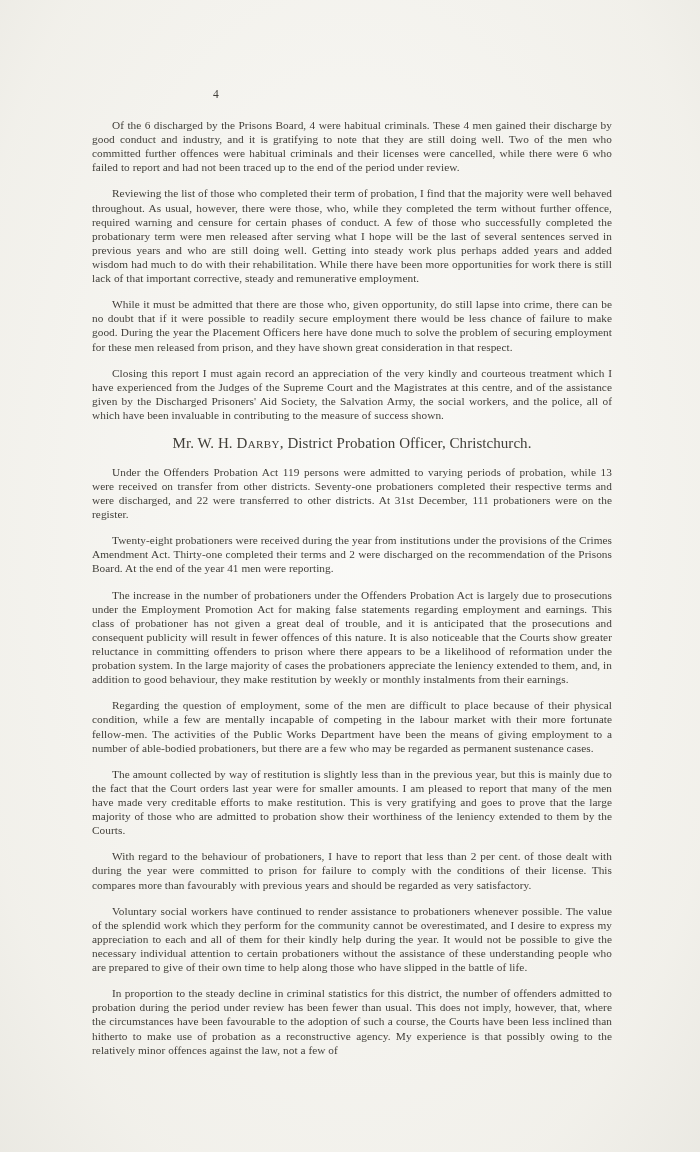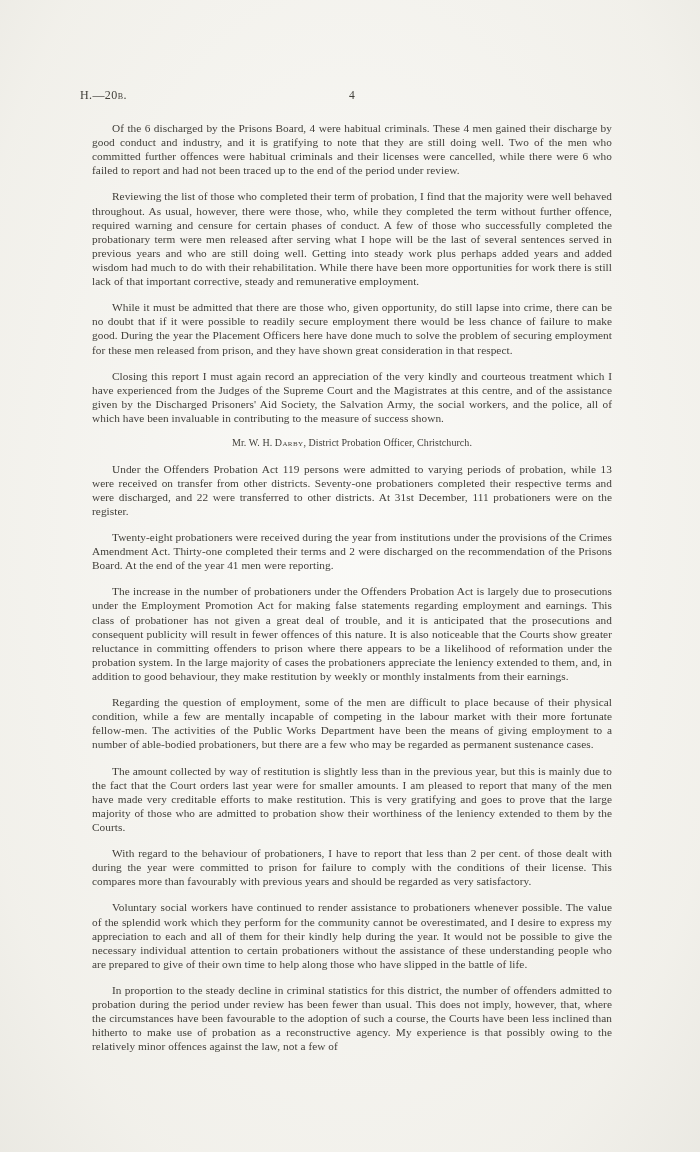--- a/index.html
+++ b/index.html
@@ -48,36 +48,35 @@
     text-align: justify;
     letter-spacing: 0.05px;
   }
   .body-text p {
     margin: 12px;
     text-indent: 20px;
   }
   .section-heading {
     margin: 11px 0 7px 0;
     text-align: center;
-    font-size: 10px;
+    font-size: 15px;
     font-weight: normal;
     text-indent: 0;
   }
   .sc {
     font-variant: small-caps;
     letter-spacing: 0.4px;
   }
 </style>
 </head>
 <body>
 
 <div class="page">
 
   <div class="page-header">
-    <span class="doc-id">H.—20b.</span>
     <span class="page-num">4</span>
     <span class="header-spacer"></span>
   </div>
 
   <div class="body-text">
 
     <p>Of the 6 discharged by the Prisons Board, 4 were habitual criminals. These 4 men gained their discharge by good conduct and industry, and it is gratifying to note that they are still doing well. Two of the men who committed further offences were habitual criminals and their licenses were cancelled, while there were 6 who failed to report and had not been traced up to the end of the period under review.</p>
     <p>Reviewing the list of those who completed their term of probation, I find that the majority were well behaved throughout. As usual, however, there were those, who, while they completed the term without further offence, required warning and censure for certain phases of conduct. A few of those who successfully completed the probationary term were men released after serving what I hope will be the last of several sentences served in previous years and who are still doing well. Getting into steady work plus perhaps added years and added wisdom had much to do with their rehabilitation. While there have been more opportunities for work there is still lack of that important corrective, steady and remunerative employment.</p>
     <p>While it must be admitted that there are those who, given opportunity, do still lapse into crime, there can be no doubt that if it were possible to readily secure employment there would be less chance of failure to make good. During the year the Placement Officers here have done much to solve the problem of securing employment for these men released from prison, and they have shown great consideration in that respect.</p>
     <p>Closing this report I must again record an appreciation of the very kindly and courteous treatment which I have experienced from the Judges of the Supreme Court and the Magistrates at this centre, and of the assistance given by the Discharged Prisoners' Aid Society, the Salvation Army, the social workers, and the police, all of which have been invaluable in contributing to the measure of success shown.</p>

